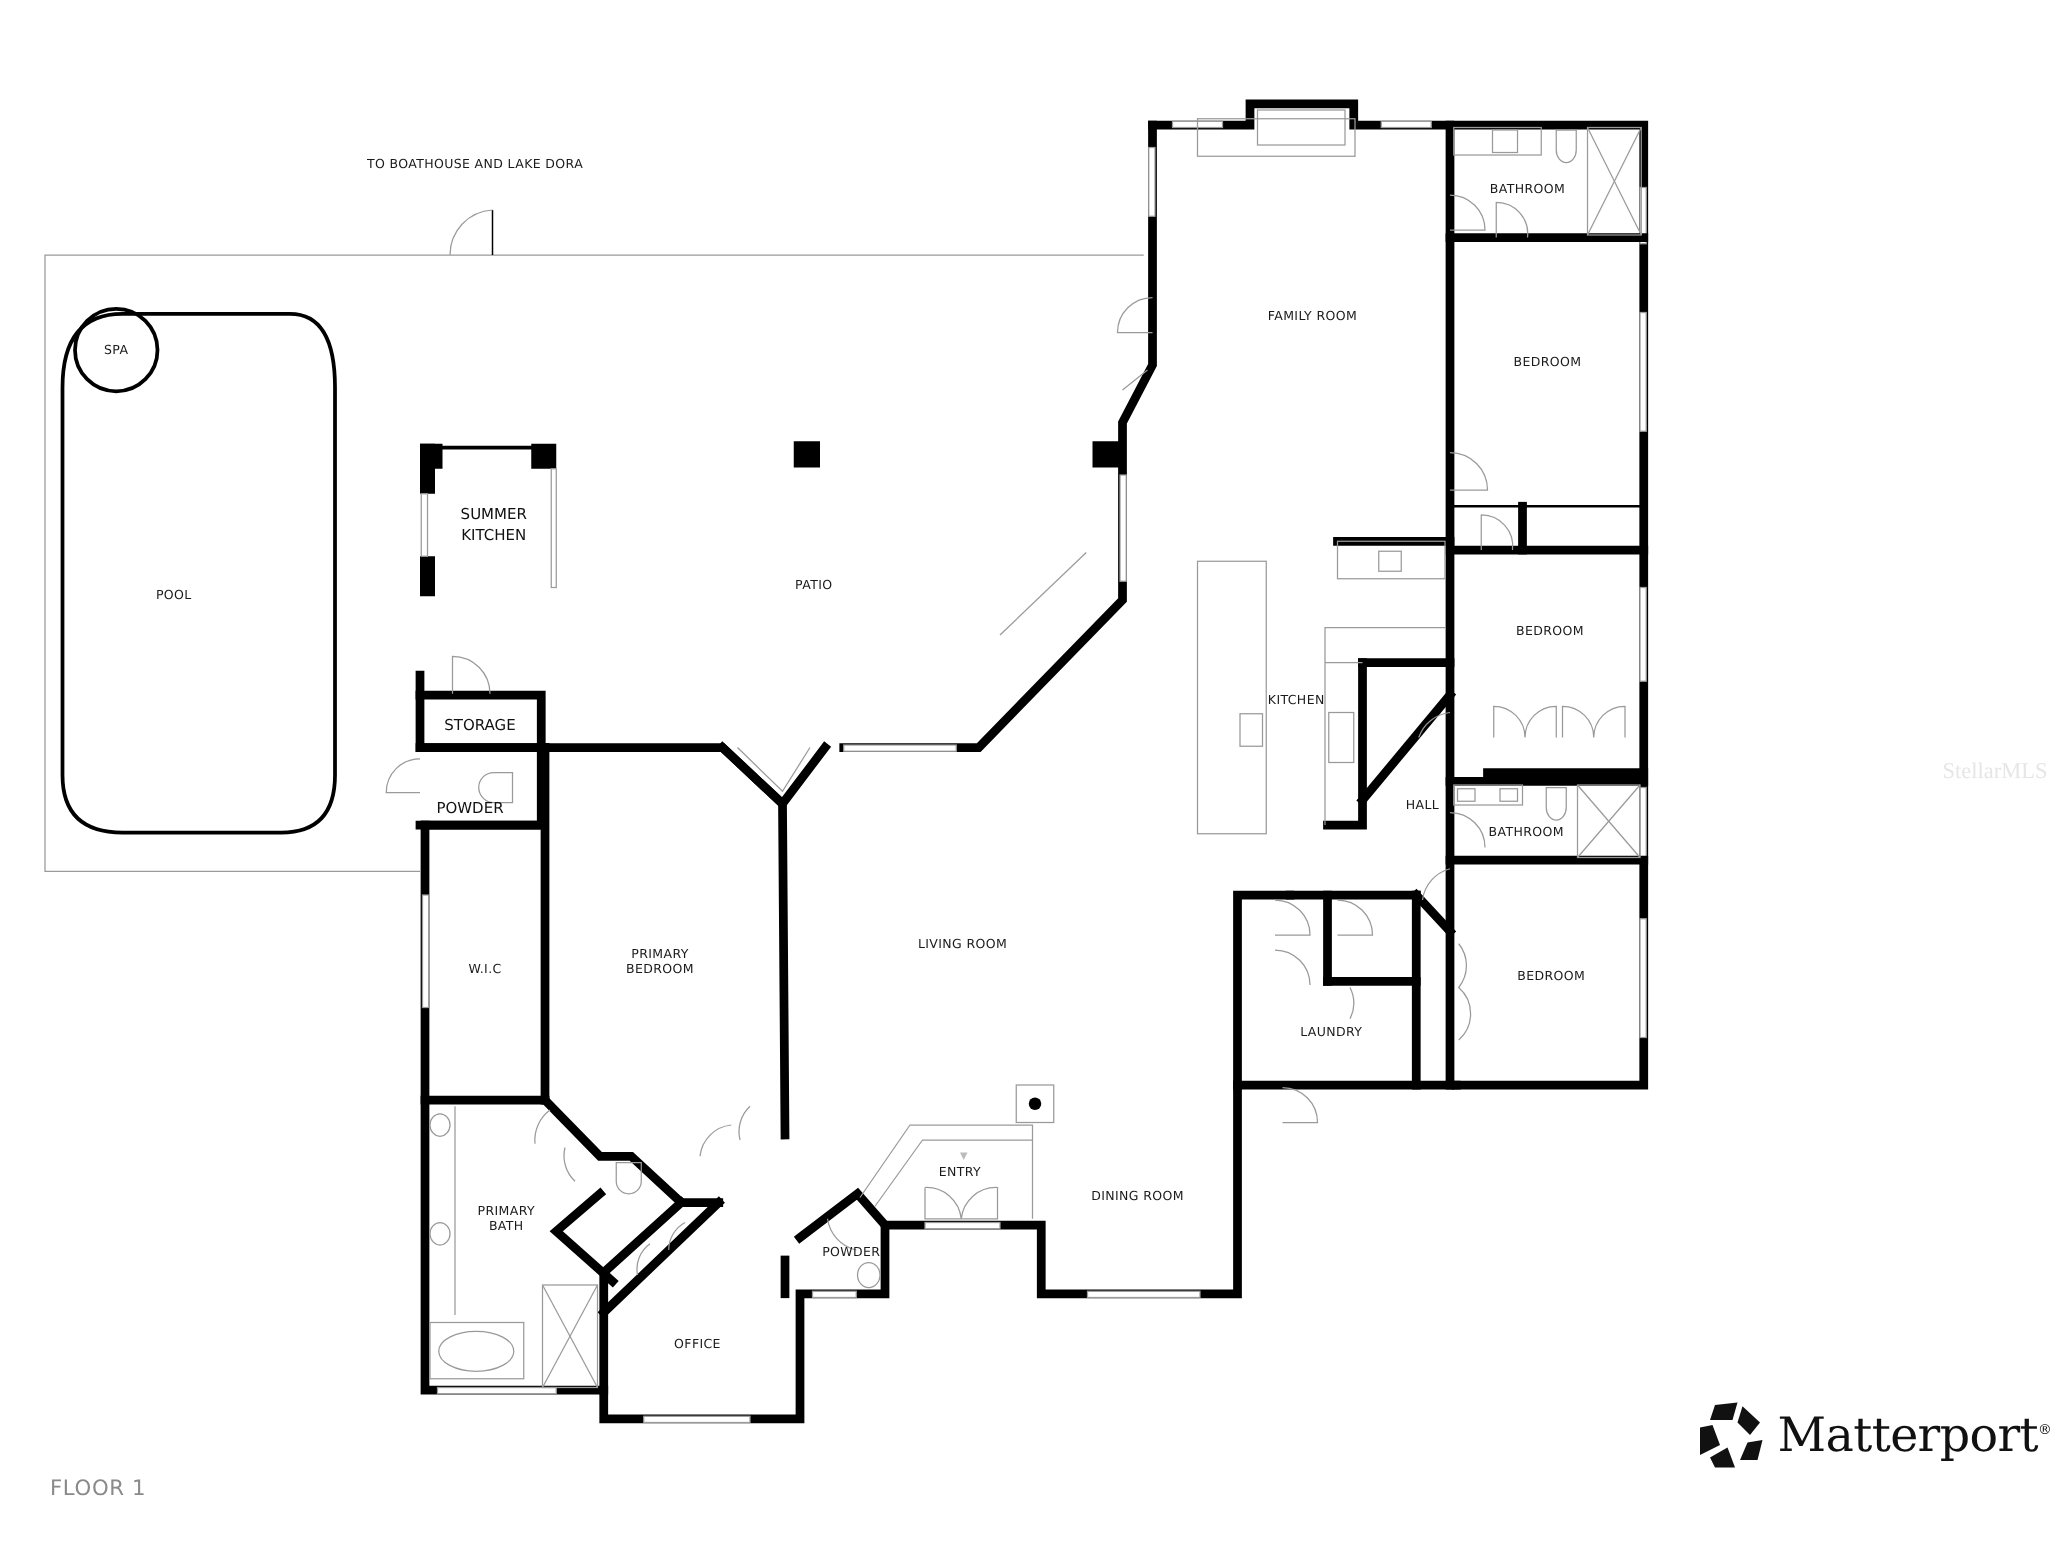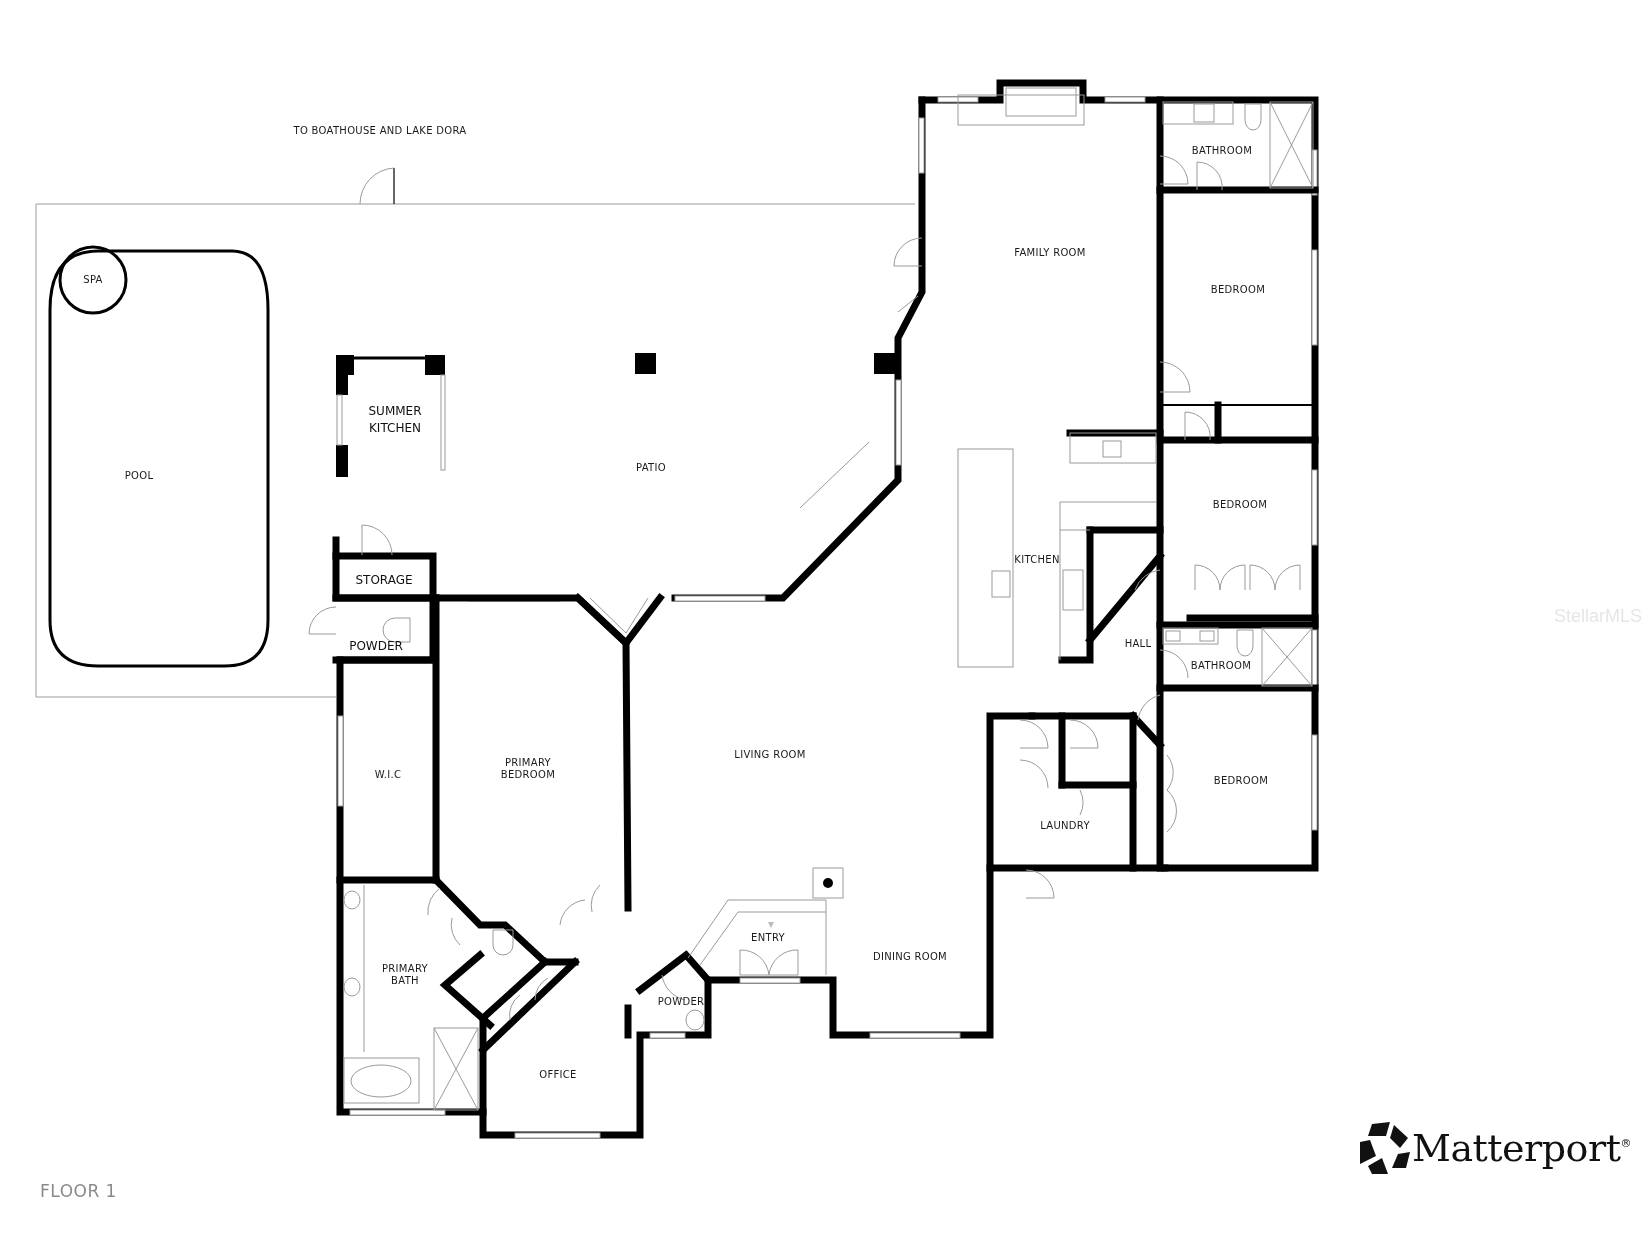--- a/index.html
+++ b/index.html
@@ -6,22 +6,22 @@
   body{width:1647px;height:1235px;position:relative;overflow:hidden;font-family:"DejaVu Sans","Liberation Sans",sans-serif;}
   #plan{position:absolute;left:0;top:0;width:1647px;height:1235px;}
   .wall{stroke:#000;stroke-width:7;fill:none;stroke-linejoin:miter;stroke-linecap:square;}
   .thin{stroke:#000;stroke-width:1.2;fill:none;}
   .grey{stroke:#9a9a9a;stroke-width:1;fill:none;}
   .win{stroke:#9a9a9a;stroke-width:1;fill:#fff;}
   .pool{stroke:#000;stroke-width:3;fill:none;}
   .lbl{font-family:"DejaVu Sans","Liberation Sans",sans-serif;font-size:10px;fill:#1a1a1a;text-anchor:middle;letter-spacing:0.3px;}
   .lbl-bold{font-family:"DejaVu Sans","Liberation Sans",sans-serif;font-size:12px;fill:#111;text-anchor:middle;}
   .floor-label{position:absolute;left:40px;top:1150px;font-family:"DejaVu Sans","Liberation Sans",sans-serif;font-size:17px;color:#8a8a8a;letter-spacing:0.5px;margin-top:31px;}
-  .watermark{position:absolute;left:1554px;top:606px;font-family:Liberation Sans, sans-serif;font-size:18px;color:#e6e6e6;}
-  .brand{position:absolute;left:1356px;top:1120px;display:flex;align-items:center;}
+  .watermark{position:absolute;left:1554px;top:606px;font-family:Liberation Serif, serif;font-size:18px;color:#e6e6e6;}
+  .brand{position:absolute;left:1356px;top:1120px;display:flex;align-items:center;gap:10px;}
   .brand-name{font-family:"DejaVu Serif","Liberation Serif",serif;font-size:38px;color:#111;letter-spacing:-0.5px;}
   .brand-reg{font-size:11px;vertical-align:super;color:#111;font-family:"DejaVu Sans",sans-serif;}
 </style>
 </head>
 <body>
 
 <svg id="plan" viewBox="0 0 1647 1235" xmlns="http://www.w3.org/2000/svg">
 
   <g>
     <polyline class="grey" points="915,204 36,204 36,697 336,697"></polyline>

